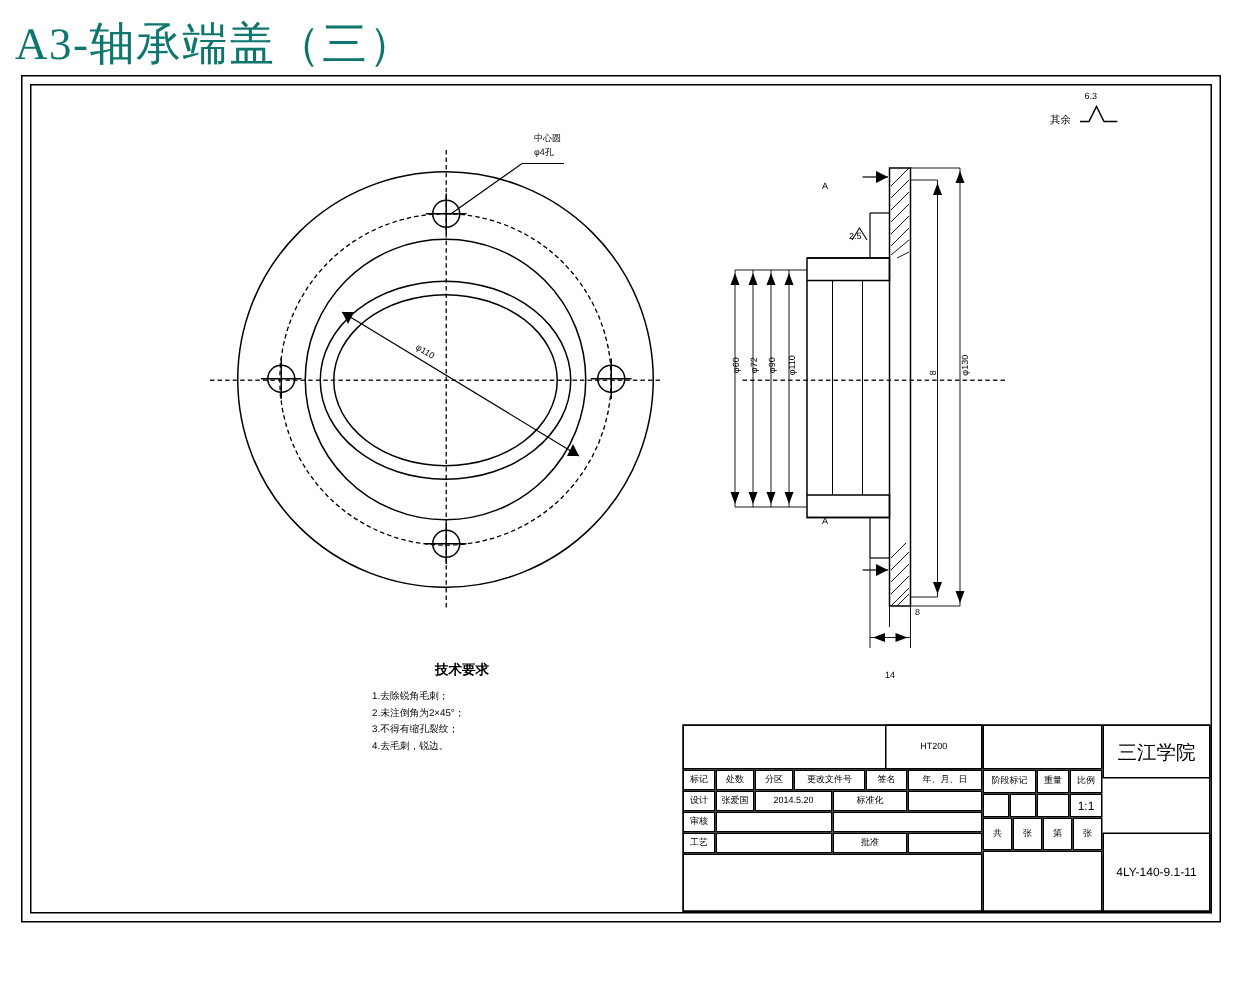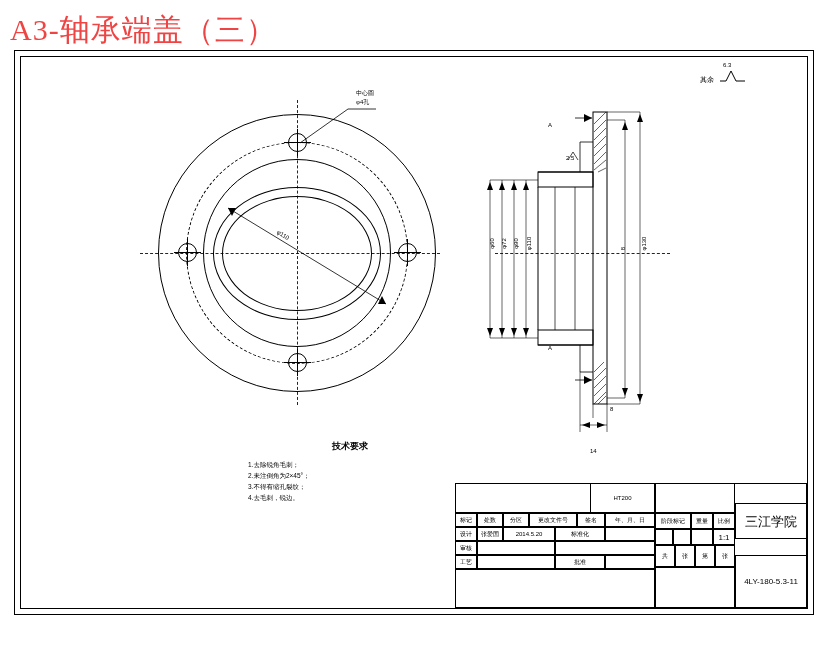--- a/index.html
+++ b/index.html
@@ -6,21 +6,21 @@
   body{width:830px;height:654px;position:relative;overflow:hidden;
        font-family:"Liberation Sans","DejaVu Sans",sans-serif;color:#000;}
 
   .sheet{position:absolute;left:0;top:0;width:830px;height:654px;}
 
   
   #doc-title{
     position:absolute;left:10px;top:14px;
     font-family:"Liberation Serif","DejaVu Serif",serif;
     font-size:30px;line-height:32px;letter-spacing:1px;
-    color:#ef4444;white-space:nowrap;font-weight:400;
+    color:#0f766e;white-space:nowrap;font-weight:400;
   }
 
   
   .frame-outer{position:absolute;left:14px;top:50px;width:800px;height:565px;
                border:1px solid #000;box-sizing:border-box;}
   .frame-inner{position:absolute;left:20px;top:56px;width:788px;height:553px;
                border:1px solid #000;box-sizing:border-box;}
 
   
   .ln{position:absolute;background:#000;}
@@ -31,30 +31,30 @@
   .cl-h{position:absolute;height:0;border-top:1px dashed #000;opacity:.85;}
   .cl-v{position:absolute;width:0;border-left:1px dashed #000;opacity:.85;}
 
   
   .circ{position:absolute;border:1px solid #000;border-radius:50%;box-sizing:border-box;}
   .tiny6{font-size:6px;line-height:7px;}
   .tiny7{font-size:7px;line-height:8px;}
 
   
   #tech-req{position:absolute;left:248px;top:440px;width:120px;}
-  #tech-req .tr-title{font-size:9px;font-weight:bold;text-align:right;margin-bottom:6px;
+  #tech-req .tr-title{font-size:9px;font-weight:bold;text-align:center;margin-bottom:6px;
       font-family:"Liberation Sans",sans-serif;}
   #tech-req .tr-item{font-size:6.5px;line-height:11px;}
 
   
   .tb{position:absolute;left:455px;top:483px;width:352px;height:125px;}
   .tb .cell{position:absolute;box-sizing:border-box;border:1px solid #000;
             display:flex;align-items:center;justify-content:center;text-align:center;
             font-size:6px;line-height:7px;overflow:hidden;}
-  .tb .big{font-size:13px;font-family:"Liberation Serif","DejaVu Serif",serif;margin-top:20px;}
+  .tb .big{font-size:13px;font-family:"Liberation Serif","DejaVu Serif",serif;}
   .tb .med{font-size:11px;font-family:"Liberation Serif","DejaVu Serif",serif;}
   .tb .sm{font-size:8px;}
 
   
   #surface-symbol{position:absolute;left:700px;top:70px;font-size:7px;}
 
   svg{display:block;}
 </style>
 </head>
 <body>
@@ -278,16 +278,16 @@
     <div class="cell" style="left:218px;top:46px;width:18px;height:16px;"></div>
     <div class="cell" style="left:236px;top:46px;width:22px;height:16px;"></div>
     <div class="cell sm" style="left:258px;top:46px;width:22px;height:16px;">1:1</div>
     <div class="cell" style="left:200px;top:62px;width:20px;height:22px;">共</div>
     <div class="cell" style="left:220px;top:62px;width:20px;height:22px;">张</div>
     <div class="cell" style="left:240px;top:62px;width:20px;height:22px;">第</div>
     <div class="cell" style="left:260px;top:62px;width:20px;height:22px;">张</div>
     <div class="cell" style="left:200px;top:84px;width:80px;height:41px;"></div>
 
     <div class="cell big" style="left:280px;top:0;width:72px;height:36px;">三江学院</div>
-    <div class="cell sm" style="left:280px;top:72px;width:72px;height:53px;">4LY-180-5.3-11</div>
+    <div class="cell sm" style="left:280px;top:72px;width:72px;height:53px;">4LY-140-9.1-11</div>
   </div>
 
 </div>
 
 </body></html>

